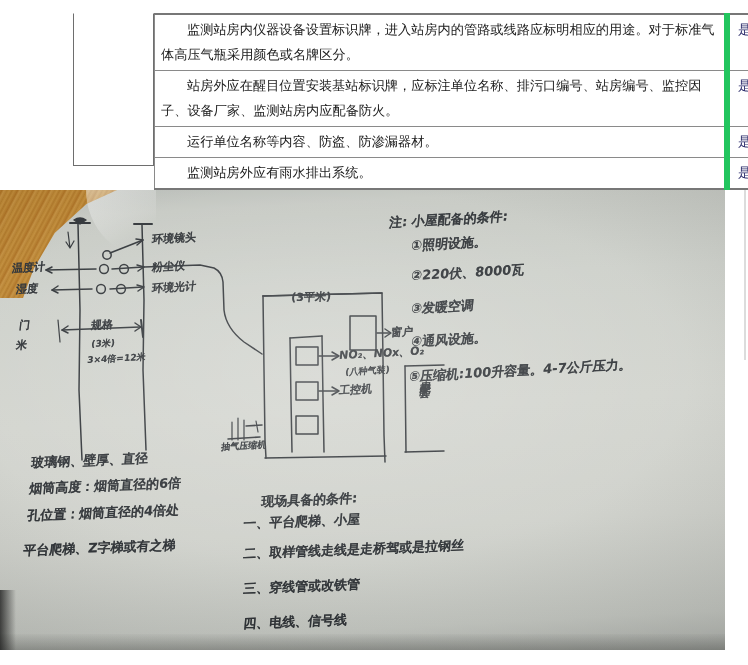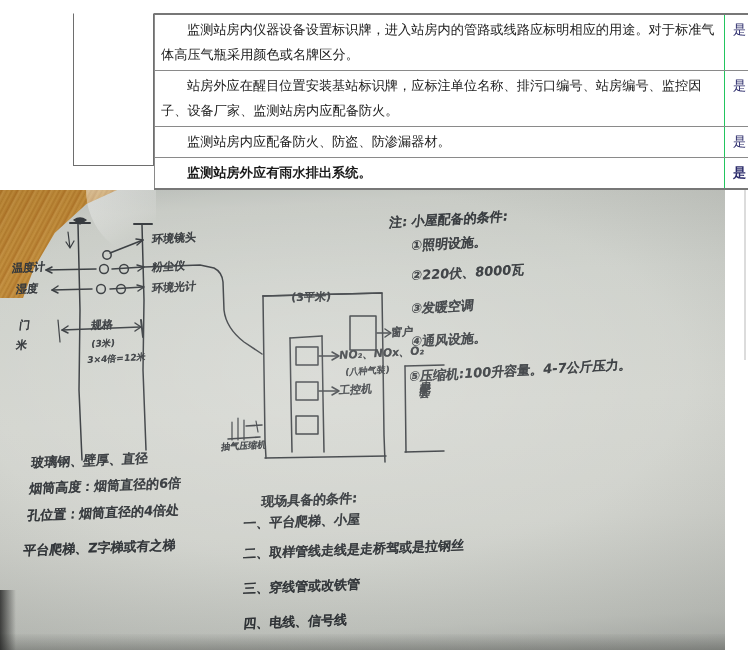--- a/index.html
+++ b/index.html
@@ -39,21 +39,21 @@
     position: absolute;
     left: 154px;
     top: 13px;
     width: 594px;
     border-collapse: collapse;
     table-layout: fixed;
   }
   .tbl td {
     border-top: 1px solid #8a8a8a;
     border-bottom: 1px solid #8a8a8a;
-    border-right: 1px solid #22c55e;
+    border-right: 6px solid #22c55e;
     padding: 2px 6px 3px 6px;
     font-size: 13.2px;
     line-height: 25px;
     color: #1a1a1a;
     vertical-align: top;
     font-family: "Liberation Serif", "DejaVu Serif", serif;
   }
   .tbl td.c-text {
     width: 557px;
     border-left: 1px solid #8a8a8a;
@@ -67,21 +67,20 @@
     white-space: nowrap;
     color: #2a2a6a;
   }
   .tbl tr.thick td {
     border-top-width: 2px;
     border-top-color: #777;
   }
   .tbl tr.thick-bottom td {
     border-bottom-width: 2px;
     border-bottom-color: #777;
-    font-weight: bold;
   }
 
   
   .photo {
     position: absolute;
     left: 0px;
     top: 190px;
     width: 725px;
     height: 460px;
     overflow: hidden;
@@ -206,21 +205,21 @@
     <tbody>
       <tr class="thick">
         <td class="c-text">监测站房内仪器设备设置标识牌，进入站房内的管路或线路应标明相应的用途。对于标准气体高压气瓶采用颜色或名牌区分。</td>
         <td class="c-mark">是</td>
       </tr>
       <tr>
         <td class="c-text">站房外应在醒目位置安装基站标识牌，应标注单位名称、排污口编号、站房编号、监控因子、设备厂家、监测站房内应配备防火。</td>
         <td class="c-mark">是</td>
       </tr>
       <tr>
-        <td class="c-text">监测站房内应配备防火、防盗、防渗漏器材。</td>
+        <td class="c-text">运行单位名称等内容、防盗、防渗漏器材。</td>
         <td class="c-mark">是</td>
       </tr>
       <tr class="thick-bottom">
         <td class="c-text">监测站房外应有雨水排出系统。</td>
         <td class="c-mark">是</td>
       </tr>
     </tbody>
   </table>
 </div>
 

